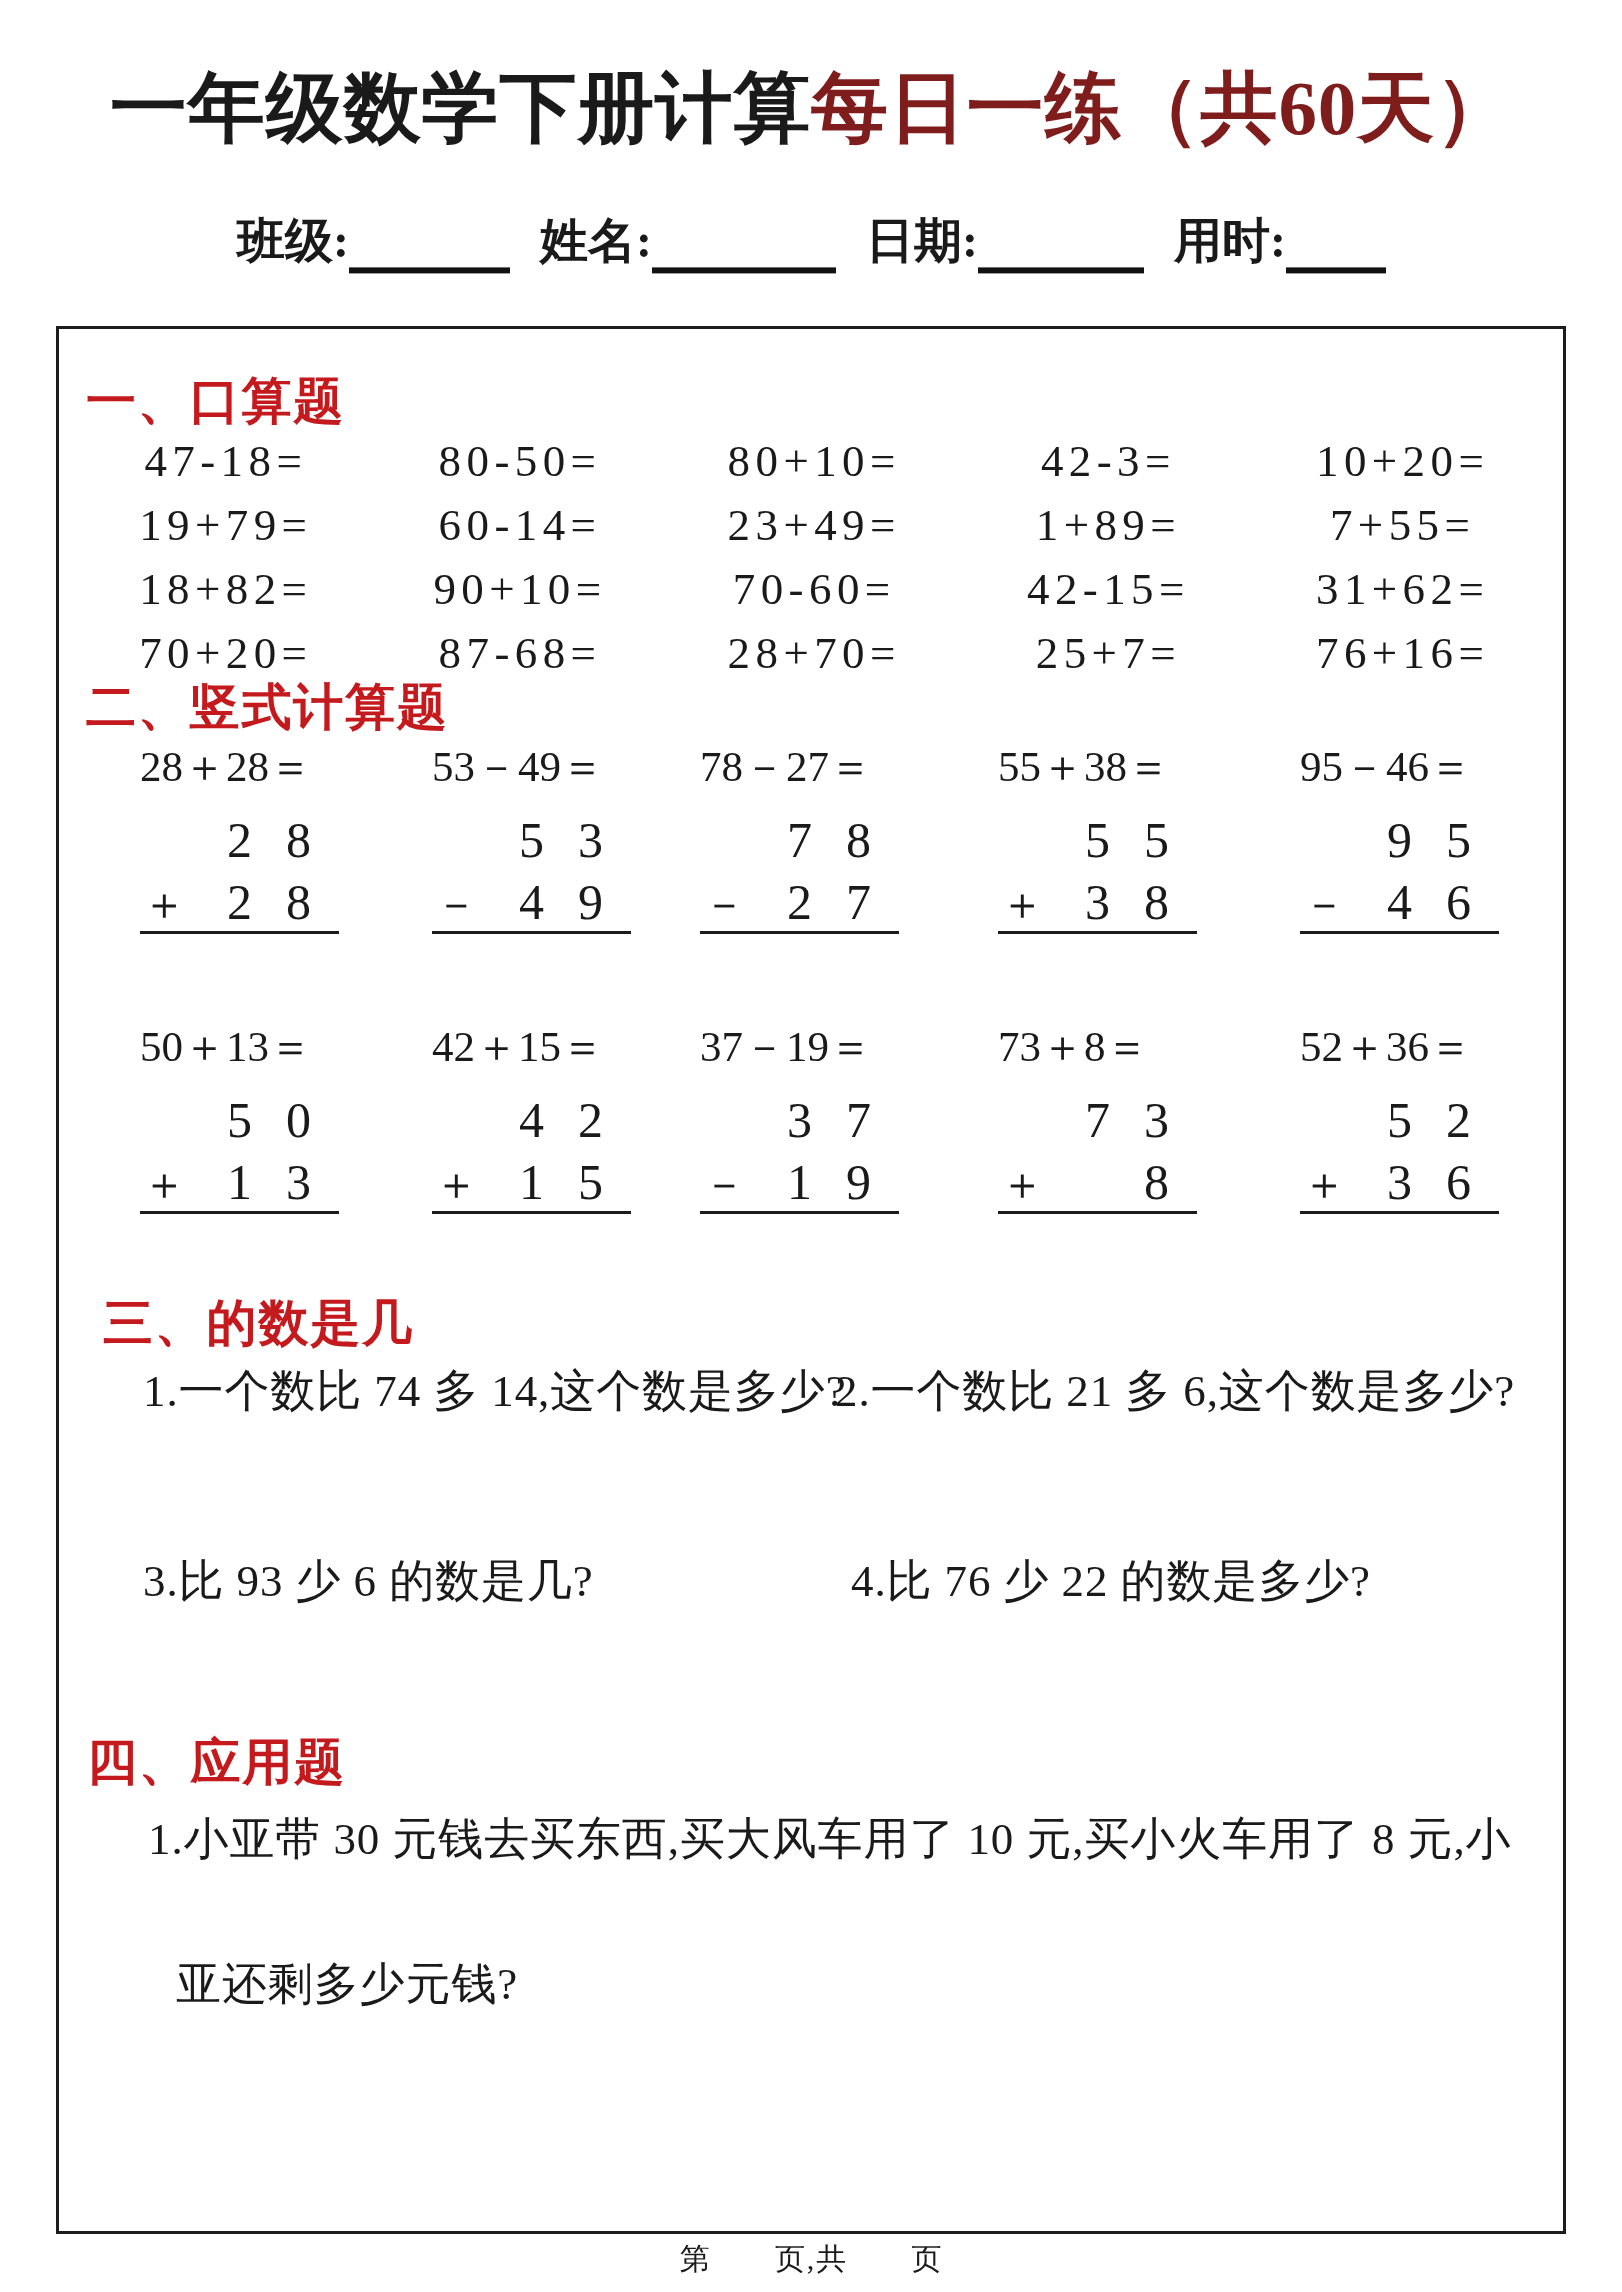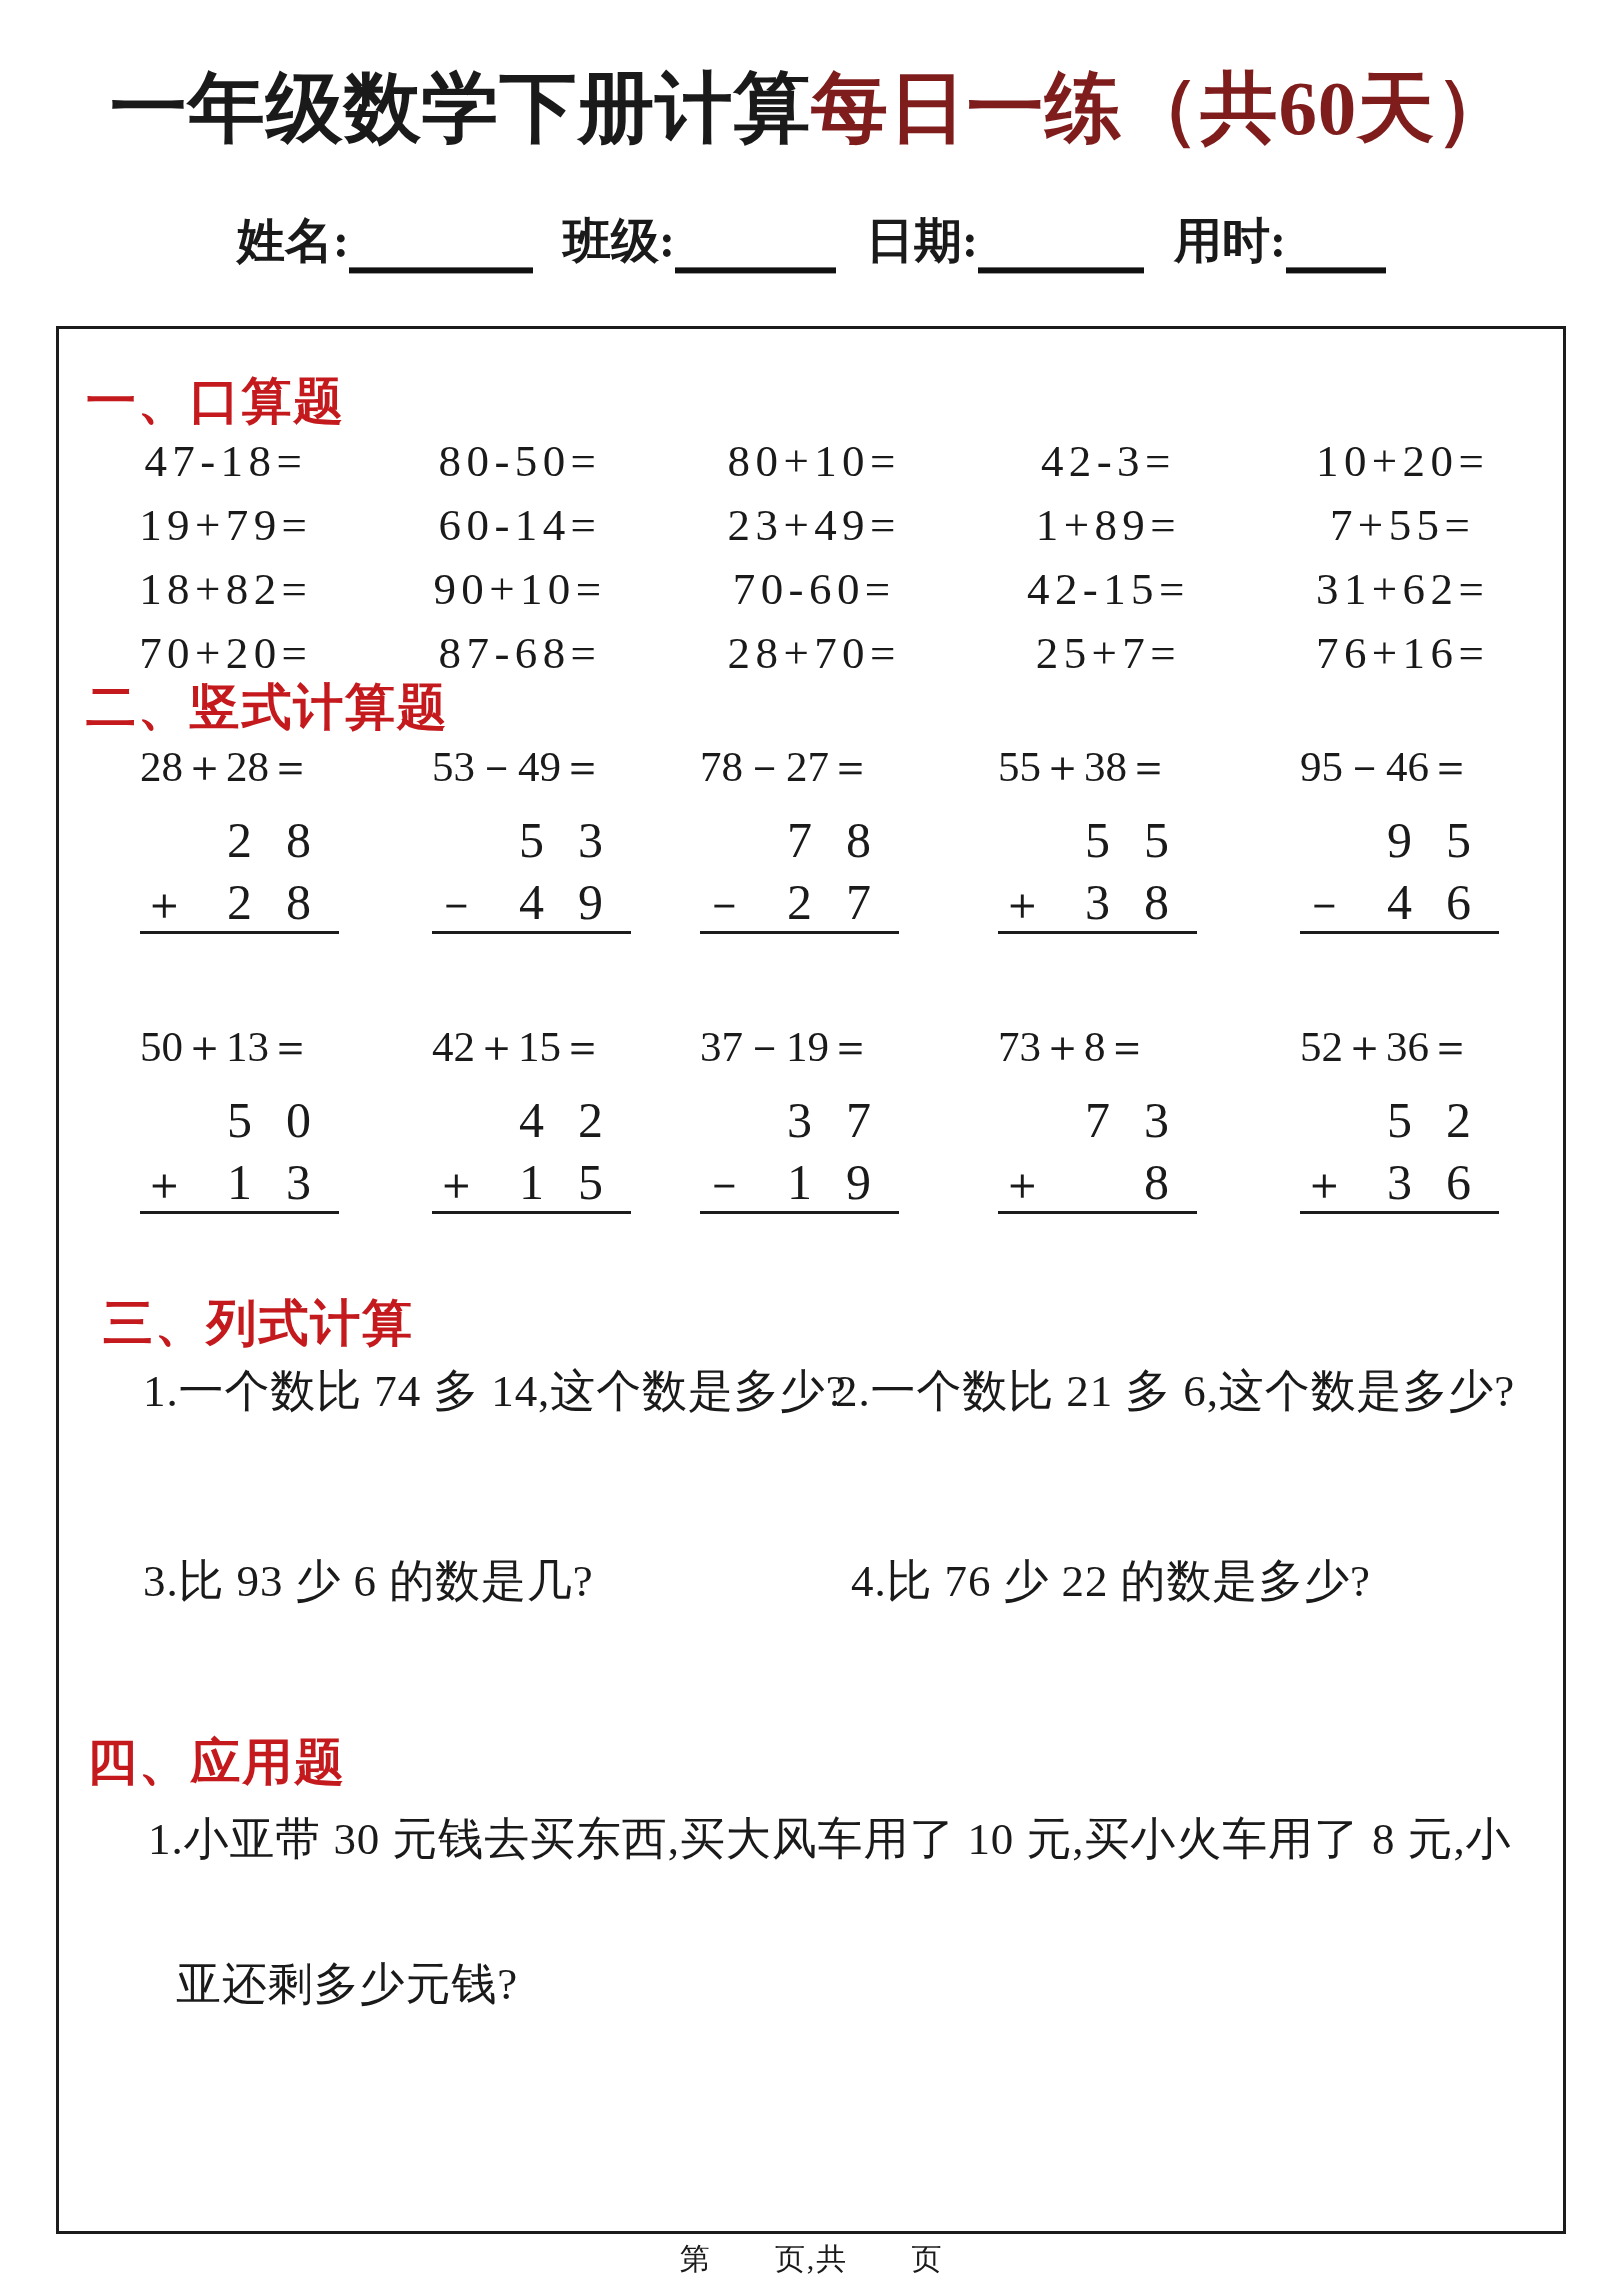--- a/index.html
+++ b/index.html
@@ -120,26 +120,26 @@
 <body>
 
 <div class="page">
 
   <div class="title">
     <span>一年级数学下册计算</span><span class="t-red">每日一练（共60天）</span>
   </div>
 
   <div class="fields">
     <span class="field">
+      <span>班级:</span>
+        <span class="blank w1"></span>
+    </span>
+    <span class="field">
       <span>姓名:</span>
         <span class="blank w2"></span>
-    </span>
-    <span class="field">
-      <span>班级:</span>
-        <span class="blank w1"></span>
     </span>
     <span class="field">
       <span>日期:</span>
         <span class="blank w3"></span>
     </span>
     <span class="field">
       <span>用时:</span>
         <span class="blank w4"></span>
     </span>
   </div>
@@ -300,21 +300,21 @@
           </div>
         <div class="vnum vbot">
             <span class="vop">＋</span>
             <span class="vcell">3</span>
             <span class="vcell">6</span>
           </div>
         <div class="vline"></div>
       </div>
     </div>
 
-    <div class="sec-heading h3">三、列式计算</div>
+    <div class="sec-heading h3">三、的数是几</div>
     <div class="prob" style="left:84px;  top:1035px;">1.一个数比 74 多 14,这个数是多少?</div>
     <div class="prob" style="left:776px; top:1035px;">2.一个数比 21 多 6,这个数是多少?</div>
     <div class="prob" style="left:84px;  top:1225px;">3.比 93 少 6 的数是几?</div>
     <div class="prob" style="left:792px; top:1225px;">4.比 76 少 22 的数是多少?</div>
 
     <div class="sec-heading h4">四、应用题</div>
     <div class="prob" style="left:89px;  top:1483px;">1.小亚带 30 元钱去买东西,买大风车用了 10 元,买小火车用了 8 元,小</div>
     <div class="prob" style="left:117px; top:1628px;">亚还剩多少元钱?</div>
 
   </div>

